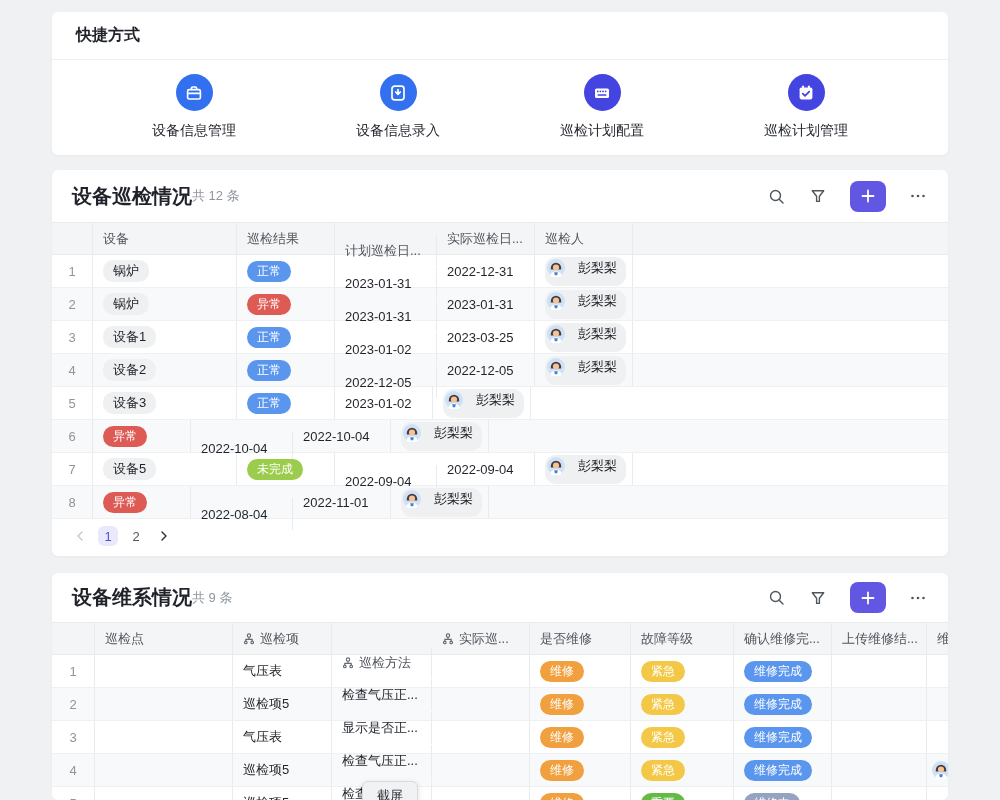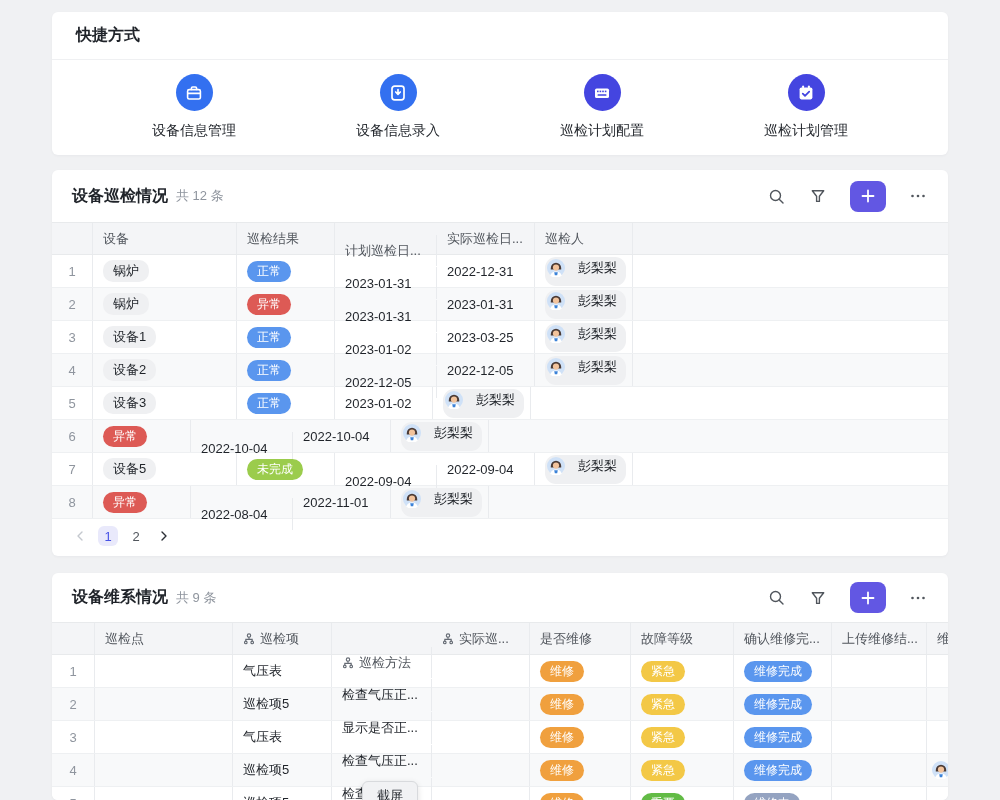--- a/index.html
+++ b/index.html
@@ -18,22 +18,22 @@
   .sc-row { height:94px; display:flex; justify-content:space-around; align-items:center; padding:0 40px; }
   .sc-item { display:flex; flex-direction:column; align-items:center; gap:11px; cursor:pointer; }
   .sc-circle { width:37px; height:37px; border-radius:50%; display:flex; align-items:center; justify-content:center; }
   .sc-blue { background:#3370f0; }
   .sc-indigo { background:#4445e0; }
   .sc-label { font-size:14px; color:#1f2329; }
 
   
   .card-head { height:52px; display:flex; align-items:center; padding:0 20px; }
   #card-maintenance .card-head { height:49px; }
-  .card-title { font-size:16px; font-weight:bold; }
-  .card-count { font-size:13px; color:#8f959e; margin-left:8px; }
+  .card-title { font-size:20px; font-weight:bold; }
+  .card-count { font-size:13px; color:#8f959e; }
   .tools { margin-left:auto; display:flex; align-items:center; gap:22px; }
   .icon-btn { width:20px; height:20px; display:flex; align-items:center; justify-content:center; cursor:pointer; }
   .add-btn { width:36px; height:31px; border:none; border-radius:8px; background:#6257e3; color:#fff;
              display:flex; align-items:center; justify-content:center; cursor:pointer; }
 
   
   .tbl { font-size:13px; }
   .tr { display:flex; height:33px; align-items:center; border-bottom:1px solid #eef0f2; background:#fff; }
   .tr.alt { background:#f8f9fa; }
   .thead { background:#f4f5f7; color:#51565d; border-top:1px solid #e8eaec; border-bottom:1px solid #e8eaec; }

